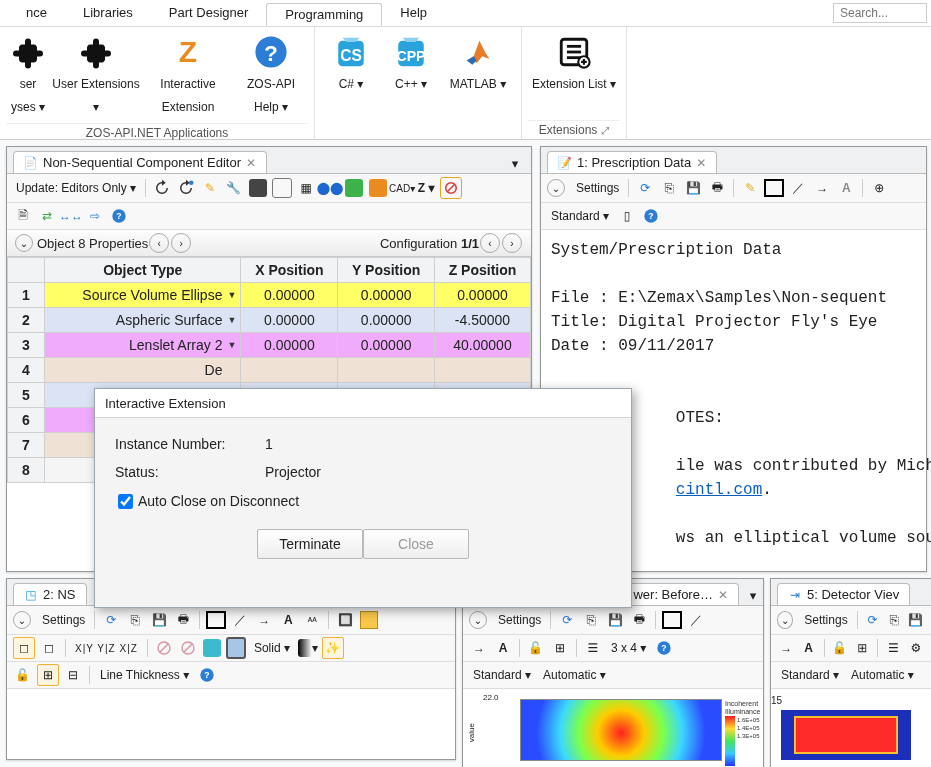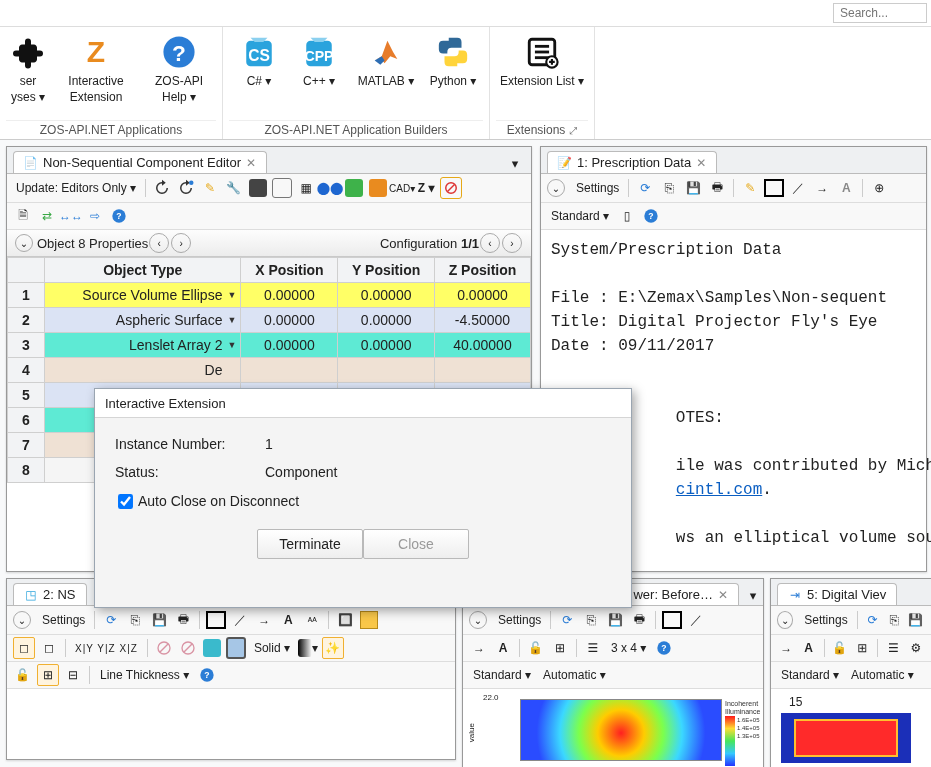--- a/index.html
+++ b/index.html
@@ -11,21 +11,21 @@
   .menubar input{border:1px solid #ccc;padding:2px 6px;font-size:12px;width:80px}
   
   .ribbon{background:#fff;border-bottom:1px solid #ccc;height:112px;display:flex}
   .rgroup{border-right:1px solid #e2e2e2;padding:2px 6px 0 6px;display:flex;flex-direction:column}
   .rgroup .items{display:flex;flex:1}
   .rgroup .glabel{text-align:center;color:#555;font-size:12px;padding:2px 0;border-top:1px solid #eee}
   .rbtn{width:70px;display:flex;flex-direction:column;align-items:center;justify-content:flex-start;padding:4px 2px;cursor:default}
   .rbtn.small{width:56px}
   .rbtn.wide{width:88px}
   .ricon{width:38px;height:38px;display:flex;align-items:center;justify-content:center;font-size:30px}
-  .rlabel{text-align:center;font-size:12px;line-height:16px;margin-top:2px}
+  .rlabel{text-align:center;font-size:12px;line-height:23px;margin-top:2px}
   .small-corner{font-size:10px;color:#666;margin-left:4px}
   
   .workspace{position:absolute;top:138px;left:0;right:0;bottom:0}
   .pane{position:absolute;background:#fff;border:1px solid #999;box-shadow:0 1px 2px rgba(0,0,0,.15)}
   .tabstrip{height:26px;background:#eef0f2;border-bottom:1px solid #bbb;display:flex;align-items:flex-end;padding-left:6px}
   .tab{background:#fff;border:1px solid #bbb;border-bottom:none;border-radius:4px 4px 0 0;padding:3px 10px;font-size:13px;display:flex;align-items:center;gap:5px;margin-right:4px}
   .tab .x{color:#888;font-size:12px;cursor:default}
   .tab .ticon{width:14px;height:14px;display:inline-flex;align-items:center;justify-content:center;font-size:12px}
   .toolbar{height:28px;background:#f8f8f8;border-bottom:1px solid #ddd;display:flex;align-items:center;gap:4px;padding:0 6px;font-size:12px}
   .toolbar.secondary{height:26px}
@@ -38,21 +38,21 @@
   .circle-btn{width:18px;height:18px;border:1px solid #aaa;border-radius:50%;display:flex;align-items:center;justify-content:center;font-size:10px;margin:0 1px;cursor:default}
   
   table.grid{border-collapse:collapse;width:100%}
   table.grid th,table.grid td{border:1px solid #cfcfcf;padding:4px 6px;font-size:14px}
   table.grid th{background:#f2f3f5;font-weight:600;text-align:center}
   table.grid td{text-align:center}
   table.grid td.type{text-align:right;padding-right:18px;position:relative}
   table.grid td.rownum{background:#f2f3f5;text-align:center;font-weight:600;width:24px}
   .row-yellow td:not(.rownum){background:#ffff66}
   .row-blue   td:not(.rownum){background:#dbe3f4}
-  .row-violet td:not(.rownum){background:#5eead4}
+  .row-violet td:not(.rownum){background:#f0abfc}
   .row-tan    td:not(.rownum){background:#efe1d4}
   .row-grey   td:not(.rownum){background:#f5f5f5}
   .dd{position:absolute;right:4px;top:50%;transform:translateY(-50%);font-size:9px;color:#333}
   
   .mono{font-family:"Courier New",monospace;font-size:16px;white-space:pre;line-height:24px;padding:8px 10px}
   .mono a{color:#0a5ec2;text-decoration:underline}
   
   .dialog{position:absolute;left:94px;top:388px;width:536px;height:218px;background:#f4f4f4;border:1px solid #9aa5b1;box-shadow:3px 3px 10px rgba(0,0,0,.35);z-index:50}
   .dialog .titlebar{height:28px;background:#fff;border-bottom:1px solid #d5d5d5;display:flex;align-items:center;padding:0 10px;font-size:13px}
   .dialog .body{padding:18px 20px 10px 20px;font-size:14px}
@@ -69,37 +69,53 @@
   .heat2 .inner{width:100px;height:34px;background:#ff2a2a;border:2px solid #ffbf2e}
   .legend{position:absolute;right:-52px;top:0;width:48px;font-size:7px;line-height:8px;color:#333}
   .legend-bar{width:10px;height:50px;background:linear-gradient(#ff1a1a,#ffdd33,#46e65a,#35c8ff,#2434ff);float:left;margin-right:2px}
   svg{display:block}
   input[type=checkbox]{transform:scale(1.15);margin-right:6px;vertical-align:-2px}
 </style>
 </head>
 <body>
 
 <div class="menubar">
+  <div id="menuitems" style="display:flex">
+      <div class="mitem">nce</div>
+      <div class="mitem">Libraries</div>
+      <div class="mitem">Part Designer</div>
+      <div class="mitem active">Programming</div>
+      <div class="mitem">Help</div>
+    </div>
   <div class="search">
     <input type="text" placeholder="Search..." style="">
   </div>
 </div>
 
 <div class="ribbon">
 
   <div class="rgroup">
     <div class="items">
       <div class="rbtn" style="width:40px">
         <div class="ricon">
           <svg width="36" height="36" viewBox="0 0 24 24">
               <path fill="#111" d="M20 11h-2V9c0-1-1-2-2-2h-2V5a2 2 0 10-4 0v2H8C7 7 6 8 6 9v2H4a2 2 0 100 4h2v2c0 1 1 2 2 2h2v2a2 2 0 104 0v-2h2c1 0 2-1 2-2v-2h2a2 2 0 100-4z"></path>
             </svg>
         </div>
         <div class="rlabel">ser
 yses ▾</div>
+      </div>
+      <div class="rbtn wide">
+        <div class="ricon">
+          <svg width="36" height="36" viewBox="0 0 24 24">
+              <path fill="#111" d="M20 11h-2V9c0-1-1-2-2-2h-2V5a2 2 0 10-4 0v2H8C7 7 6 8 6 9v2H4a2 2 0 100 4h2v2c0 1 1 2 2 2h2v2a2 2 0 104 0v-2h2c1 0 2-1 2-2v-2h2a2 2 0 100-4z"></path>
+            </svg>
+        </div>
+        <div class="rlabel">User
+Extensions ▾</div>
       </div>
       <div class="rbtn wide">
         <div class="ricon" style="color:#e98b1f;font-weight:900">Z</div>
         <div class="rlabel">Interactive
 Extension</div>
       </div>
       <div class="rbtn">
         <div class="ricon">
           <svg width="34" height="34" viewBox="0 0 24 24">
               <circle cx="12" cy="12" r="11" fill="#2b7dd6"></circle>
@@ -140,32 +156,21 @@
       <div class="rbtn">
         <div class="ricon">
           <svg width="34" height="34" viewBox="0 0 24 24">
               <path d="M4 18l5-3 4-11 4 8 3 5-5-2-4 5-3-4z" fill="#e77c2b"></path>
               <path d="M4 18l5-3 2 3-3 3z" fill="#2d6db3"></path>
             </svg>
         </div>
         <div class="rlabel">MATLAB
 ▾</div>
       </div>
-      <div class="rbtn small">
-        <div class="ricon">
-          <svg width="34" height="34" viewBox="0 0 24 24">
-              <path d="M9 2h6c2 0 3 1 3 3v4h-7c-2 0-3 1-3 3v1H5c-2 0-3-1-3-3V7c0-2 1-3 3-3h4V2z" fill="#306998"></path>
-              <path d="M15 22H9c-2 0-3-1-3-3v-4h7c2 0 3-1 3-3v-1h3c2 0 3 1 3 3v3c0 2-1 3-3 3h-4v2z" fill="#ffd43b"></path>
-            </svg>
-        </div>
-        <div class="rlabel">Python
-▾</div>
-      </div>
-    </div>
-    <div class="glabel">ZOS-API.NET Application Builders</div>
+    </div>
   </div>
 
   <div class="rgroup">
     <div class="items">
       <div class="rbtn wide">
         <div class="ricon">
           <svg width="34" height="34" viewBox="0 0 24 24">
               <rect x="3" y="3" width="18" height="18" rx="2" fill="none" stroke="#111" stroke-width="2"></rect>
               <line x1="7" y1="8" x2="17" y2="8" stroke="#111" stroke-width="2"></line>
               <line x1="7" y1="12" x2="17" y2="12" stroke="#111" stroke-width="2"></line>
@@ -504,21 +509,21 @@
           <div style="font-size:6px;line-height:8px">1.6E+05<br>1.4E+05<br>1.3E+05</div>
         </div>
       </div>
     </div>
   </div>
 
   <div class="pane" style="left:770px;top:440px;width:160px;height:320px">
     <div class="tabstrip">
       <div class="tab">
         <span class="ticon" style="color:#2b7dd6">⇥</span>
-        <span>5: Digital Viev</span>
+        <span>5: Detector Viev</span>
       </div>
     </div>
     <div class="toolbar">
       <span class="chevdown">⌄</span>
       <span class="tlabel">Settings</span>
       <span class="sep"></span>
       <span class="tbtn" style="color:#2b7dd6">⟳</span>
       <span class="tbtn">⎘</span>
       <span class="tbtn" style="color:#6b5fcf">💾</span>
     </div>
@@ -530,41 +535,41 @@
       <span class="tbtn">⊞</span>
       <span class="sep"></span>
       <span class="tbtn">☰</span>
       <span class="tbtn">⚙</span>
     </div>
     <div class="toolbar secondary">
       <span class="dropdown">Standard ▾</span>
       <span class="dropdown">Automatic ▾</span>
     </div>
     <div style="position:relative;padding-top:6px">
-      <div style="font-size:12px;margin-left:18px">15</div>
+      <div style="font-size:10px;margin-left:0">15</div>
       <div class="heat2">
           <div class="inner"></div>
         </div>
     </div>
   </div>
 
 </div>
 
 <div class="dialog">
   <div class="titlebar">
       <span>Interactive Extension</span>
     </div>
   <div class="body">
     <div class="dlg-row">
         <div class="k">Instance Number:</div>
         <div>1</div>
       </div>
     <div class="dlg-row">
         <div class="k">Status:</div>
-        <div>Component</div>
+        <div>Projector</div>
       </div>
     <div class="dlg-row">
         <label><input type="checkbox" checked="" style=""><span>Auto Close on Disconnect</span></label>
       </div>
     <div class="dlg-btns">
       <div class="btn">Terminate</div>
       <div class="btn disabled">Close</div>
     </div>
   </div>
 </div>

